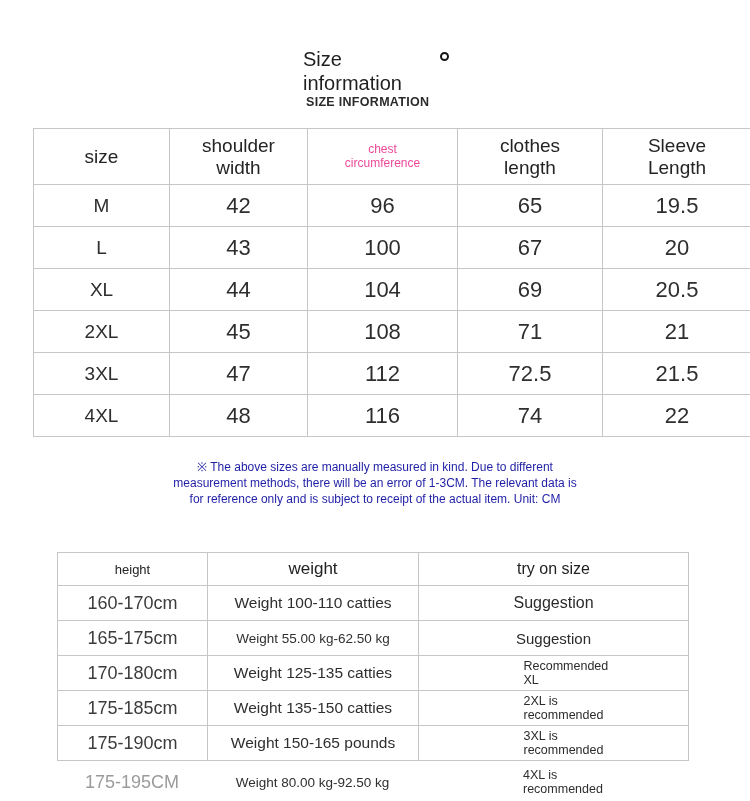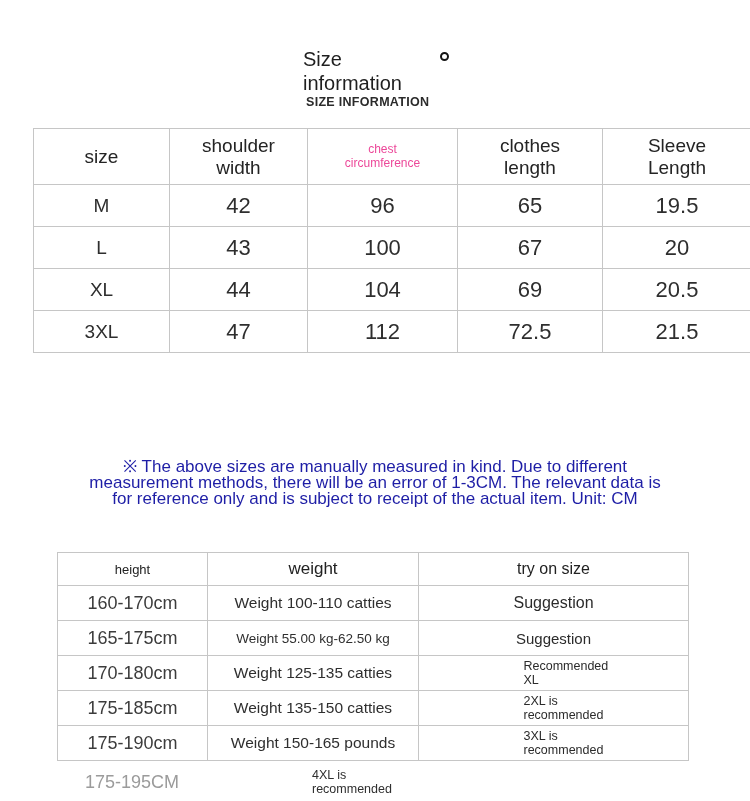--- a/index.html
+++ b/index.html
@@ -49,21 +49,21 @@
   .size-table th { font-size: 19px; color: #242424; line-height: 1.15; padding: 0 26px; }
   .size-table th.small { font-size: 12px; color: #ec4899; padding: 0 30px; }
   .size-table td { font-size: 22px; color: #2e2e2e; padding: 0; }
   .size-table td.sz { font-size: 19px; }
 
   
   .note {
     position: absolute; left: 0; top: 459px; width: 750px;
     text-align: center;
     color: #1e1ea6;
-    font-size: 17px; line-height: 16px;
+    font-size: 12px; line-height: 16px;
   }
 
   
   .fit-table {
     position: absolute; left: 57px; top: 552px;
     width: 631px;
     border: 1px solid #b9b9b9;
   }
   .fit-table th, .fit-table td {
     border: 1px solid #c6c6c6;
@@ -138,25 +138,39 @@
       <td>20</td>
     </tr>
     <tr>
       <td class="sz">XL</td>
       <td>44</td>
       <td>104</td>
       <td>69</td>
       <td>20.5</td>
     </tr>
     <tr>
+      <td class="sz">2XL</td>
+      <td>45</td>
+      <td>108</td>
+      <td>71</td>
+      <td>21</td>
+    </tr>
+    <tr>
       <td class="sz">3XL</td>
       <td>47</td>
       <td>112</td>
       <td>72.5</td>
       <td>21.5</td>
+    </tr>
+    <tr>
+      <td class="sz">4XL</td>
+      <td>48</td>
+      <td>116</td>
+      <td>74</td>
+      <td>22</td>
     </tr>
   </tbody>
 </table>
 
 <div class="note">
   <div>※ The above sizes are manually measured in kind. Due to different</div>
   <div>measurement methods, there will be an error of 1-3CM. The relevant data is</div>
   <div>for reference only and is subject to receipt of the actual item. Unit: CM</div>
 </div>
 
@@ -197,14 +211,15 @@
     <tr>
       <td class="cell-height">175-190cm</td>
       <td class="w-catties">Weight 150-165 pounds</td>
       <td class="t-rec"><span class="twoline">3XL is recommended</span></td>
     </tr>
   </tbody>
 </table>
 
 <div class="fit-cutoff">
   <div class="c0">175-195CM</div>
+  <div class="c1">Weight 80.00 kg-92.50 kg</div>
   <div class="c2"><span class="twoline">4XL is recommended</span></div>
 </div>
 
 </body></html>

